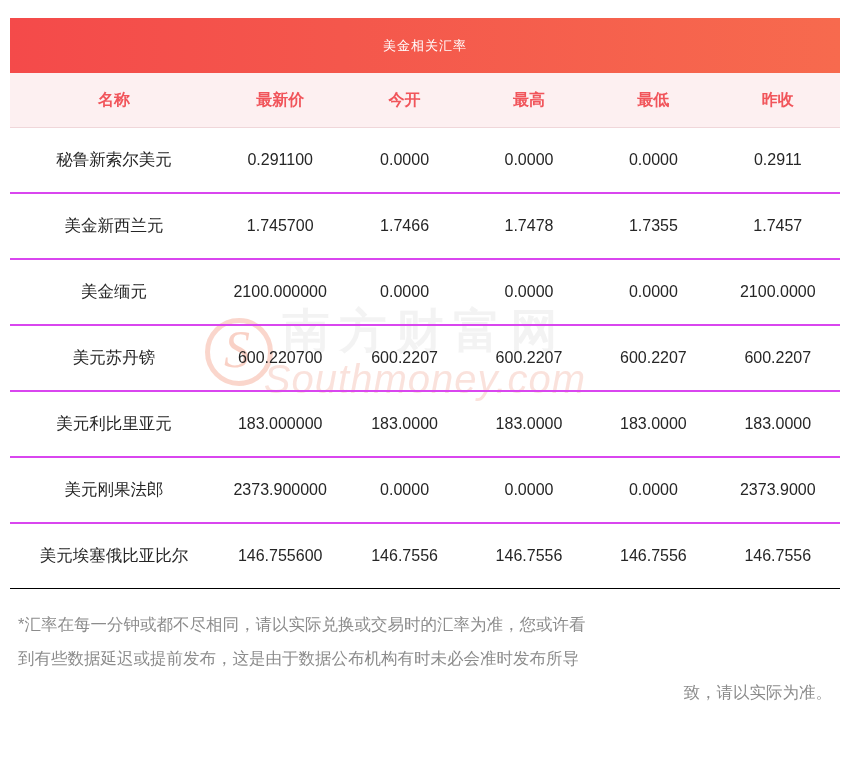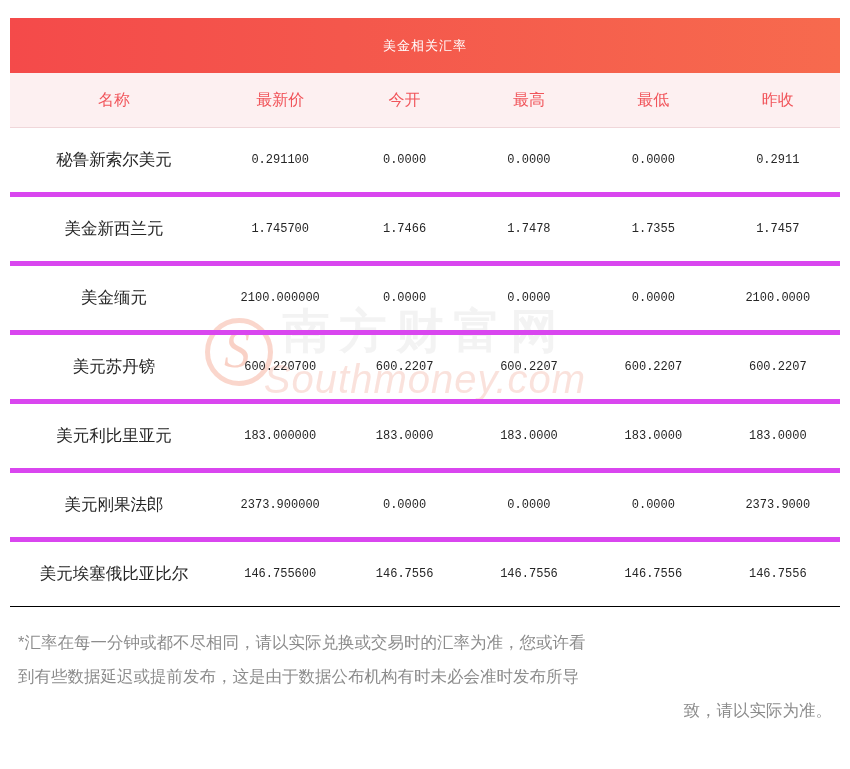--- a/index.html
+++ b/index.html
@@ -46,43 +46,42 @@
     position: relative;
     z-index: 2;
     background: transparent;
   }
   table.rates col.c-name   { width: 208px; }
   table.rates col.c-val    { width: 124.4px; }
 
   table.rates thead th {
     background: #fdf0f1;
     color: #f1555b;
-    font-weight: normal;
+    font-weight: bold;
     font-size: 16px;
     height: 52px;
     border-bottom: 1px solid #f0d7da;
     text-align: center;
   }
   table.rates tbody td {
     height: 62px;
     font-size: 16px;
     color: #262626;
     text-align: center;
-    border-bottom: 5px solid #d946ef;
+    border-bottom: 2px solid #d946ef;
     background: transparent;
   }
   table.rates tbody tr:last-child td {
     border-bottom: 1px solid #000000;
   }
   table.rates tbody td.name {
     font-size: 16.5px;
   }
   table.rates tbody td.num {
-    font-size: 12px;
-    font-family: Liberation Mono, monospace;
+    font-size: 16px;
   }
 
   
   .watermark {
     position: absolute;
     left: 0;
     top: 0;
     width: 830px;
     height: 100%;
     pointer-events: none;

